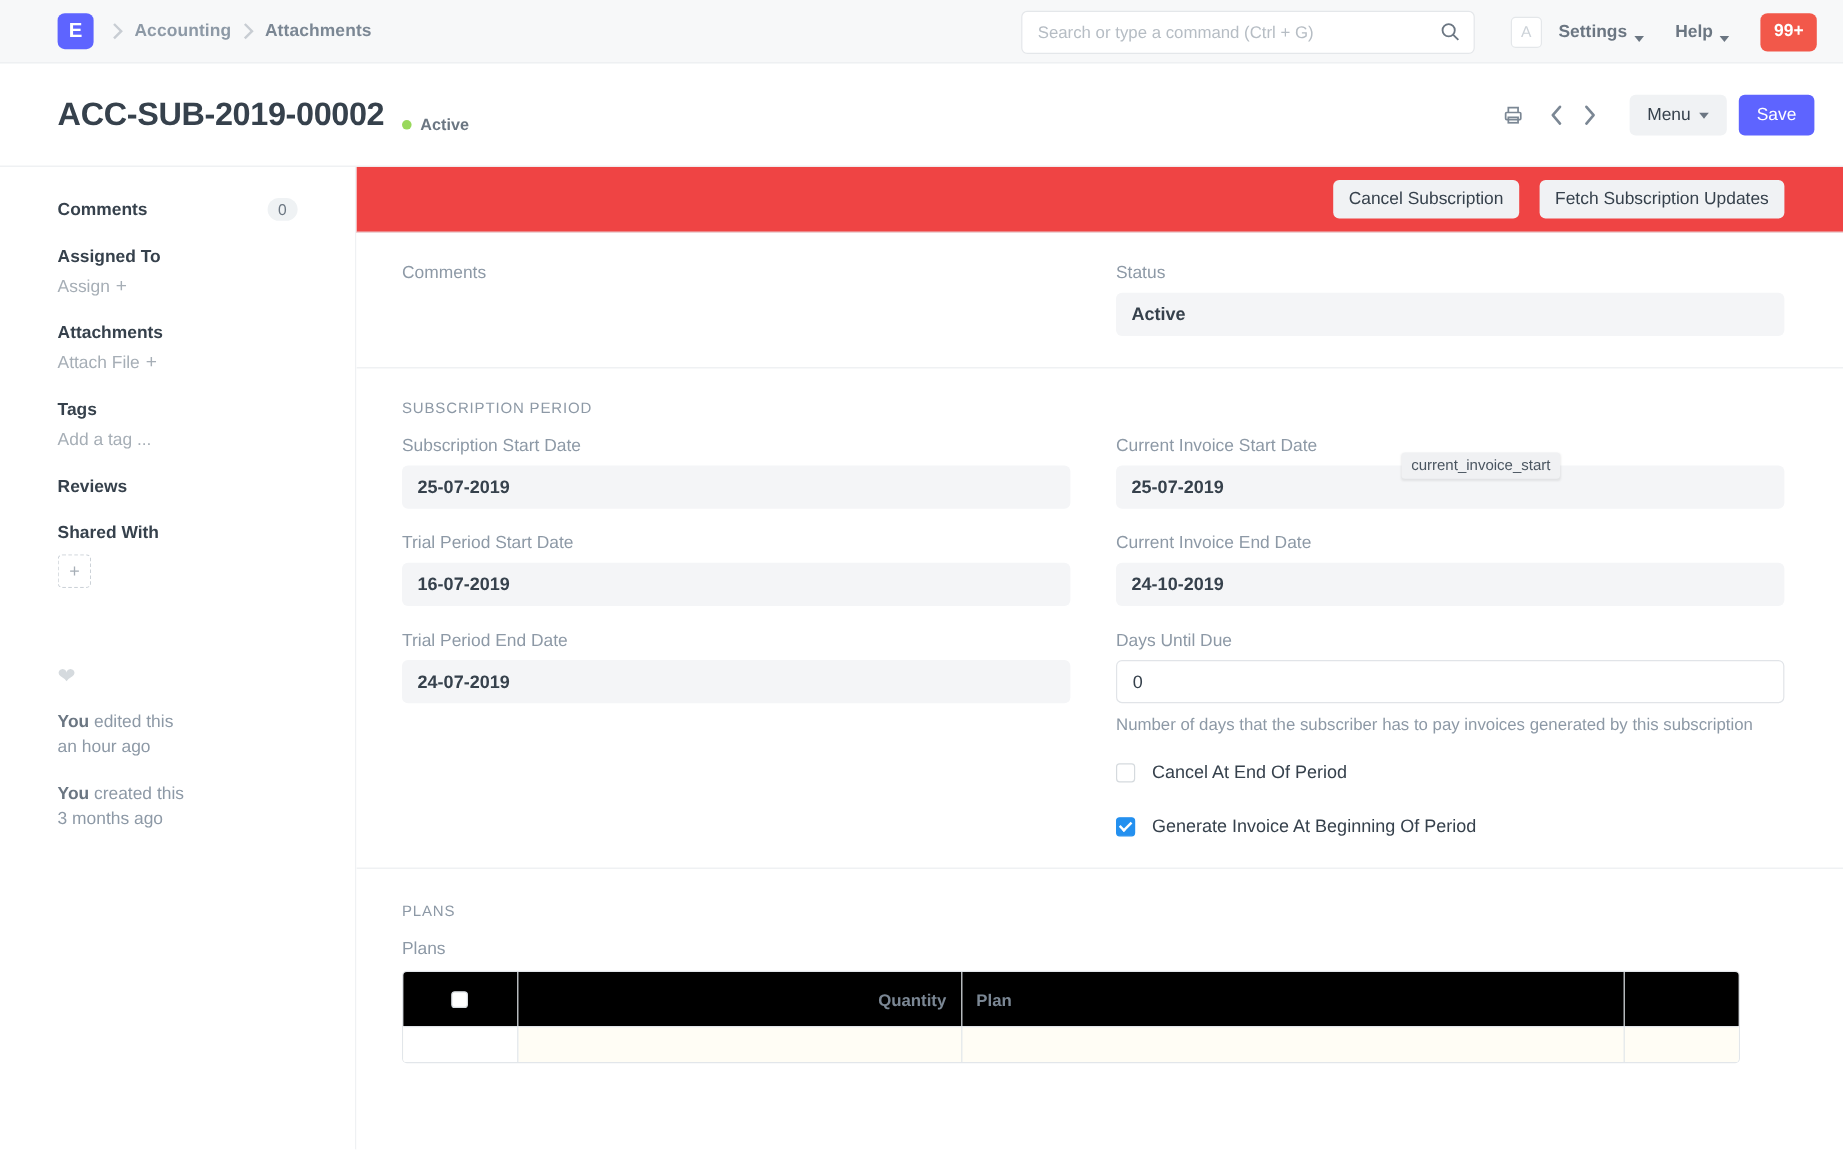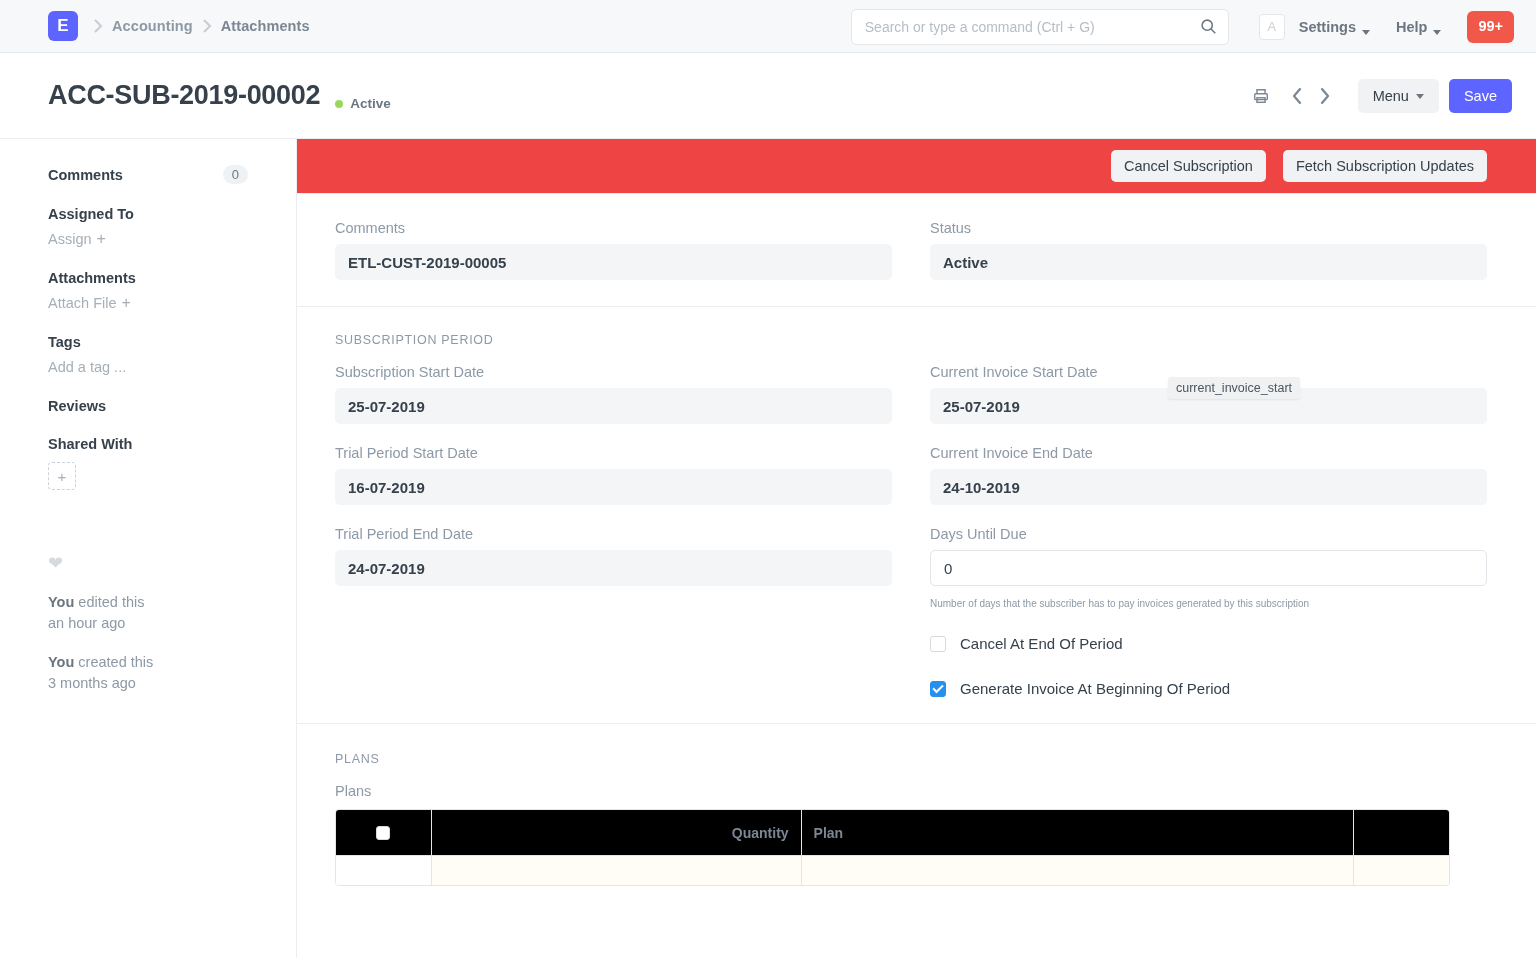--- a/index.html
+++ b/index.html
@@ -183,21 +183,21 @@
     height: 36px; display: flex; align-items: center;
     padding: 0 13px; font-size: 15px; font-weight: bold; color: #36414c;
   }
   .field-input {
     width: 100%; height: 36px;
     border: 1px solid #e1e4e8; border-radius: 5px;
     background: #fff; padding: 0 13px;
     font-size: 15px; color: #36414c;
     font-family: "Liberation Sans", sans-serif; outline: none;
   }
-  .field-desc { font-size: 10px; color: #8d99a6; margin-top: 7px; line-height: 21px; }
+  .field-desc { font-size: 14px; color: #8d99a6; margin-top: 7px; line-height: 21px; }
 
   .tooltip {
     position: absolute;
     background: #f0f1f3; color: #4a5560;
     font-size: 12.5px; border-radius: 3px;
     padding: 4px 8px; white-space: nowrap;
     box-shadow: 0 1px 2px rgba(0,0,0,.08);
   }
 
   .check-row { display: flex; align-items: center; gap: 14px; margin-top: 16px; }
@@ -374,21 +374,20 @@
     <div class="toolbar-row">
       <button class="tool-btn">Cancel Subscription</button>
       <button class="tool-btn">Fetch Subscription Updates</button>
     </div>
 
     <div class="section">
       <div class="grid2">
         <div class="col">
           <div class="field">
             <span class="field-label">Comments</span>
-            <div class="field-value">ETL-CUST-2019-00005</div>
           </div>
         </div>
         <div class="col">
           <div class="field">
             <span class="field-label">Status</span>
             <div class="field-value">Active</div>
           </div>
         </div>
       </div>
     </div>

